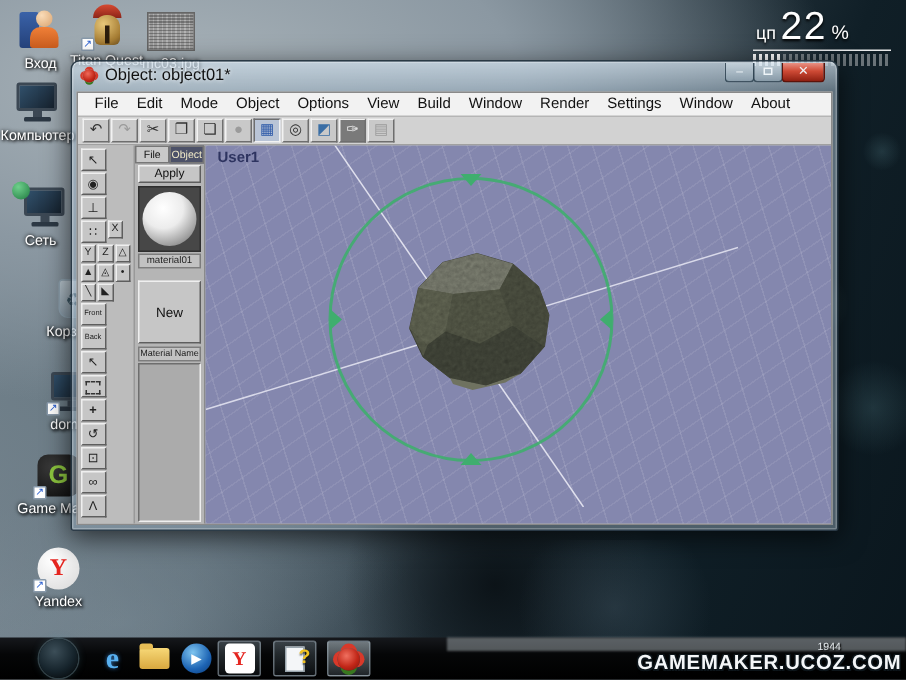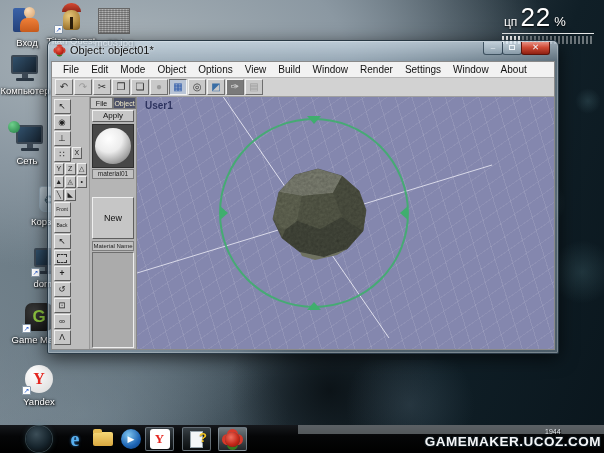--- a/index.html
+++ b/index.html
@@ -100,21 +100,21 @@
   
   .panel{width:47px;background:#b5b5b5;border-right:1px solid #8a8a8a;display:flex;flex-direction:column;}
   .tabs{display:flex;height:12px;}
   .tab{flex:1;font-size:7px;line-height:11px;text-align:center;background:#c9c9c9;border:1px solid #777;color:#111;}
   .tab.active{background:#4c5168;color:#f0e9c8;}
   .applybtn{height:12px;margin:1px 2px;background:#c6c6c6;border:1px solid;border-color:#efefef #5e5e5e #5e5e5e #efefef;
     font-size:8px;line-height:10px;text-align:center;color:#111;}
   .preview{height:44px;margin:1px 2px;background:#474747;border:1px solid #2e2e2e;display:flex;align-items:center;justify-content:center;}
   .sphere{width:36px;height:36px;border-radius:50%;background:radial-gradient(circle at 38% 30%, #ffffff, #ececec 40%, #a2a2a2 72%, #5f5f5f 100%);}
   .matname{height:10px;margin:0 2px;background:#c2c2c2;border:1px solid #7d7d7d;font-size:6.5px;line-height:8px;text-align:center;color:#222;}
-  .newbtn{height:42px;margin:18px 2px 1px 2px;background:#c6c6c6;border:1px solid;border-color:#efefef #5e5e5e #5e5e5e #efefef;
+  .newbtn{height:42px;margin:8px 2px 1px 2px;background:#c6c6c6;border:1px solid;border-color:#efefef #5e5e5e #5e5e5e #efefef;
     font-size:9px;color:#111;display:flex;align-items:center;justify-content:center;}
   .matlabel{height:10px;margin:1px 2px;background:#c2c2c2;border:1px solid #7d7d7d;font-size:6px;line-height:8px;text-align:center;color:#222;white-space:nowrap;}
   .listbox{flex:1;margin:0 2px 1px 2px;background:#ababab;border:1px solid;border-color:#6e6e6e #efefef #efefef #6e6e6e;}
   
   .viewport{flex:1;position:relative;background-color:#8487ae;overflow:hidden;
     background-image:repeating-linear-gradient(73deg, rgba(255,255,255,.10) 0 1px, transparent 1px 16px),
       repeating-linear-gradient(145deg, rgba(255,255,255,.08) 0 1px, transparent 1px 13px);}
   .vp-label{position:absolute;left:8px;top:3px;font-size:10px;font-weight:bold;color:#2e3460;}
   .statusbar{height:15px;background:#cbcbcb;display:flex;align-items:center;padding:1px 2px;}
   .statusfield{flex:1;height:12px;background:#d6d6d6;border:1px solid;border-color:#7d7d7d #fff #fff #7d7d7d;

